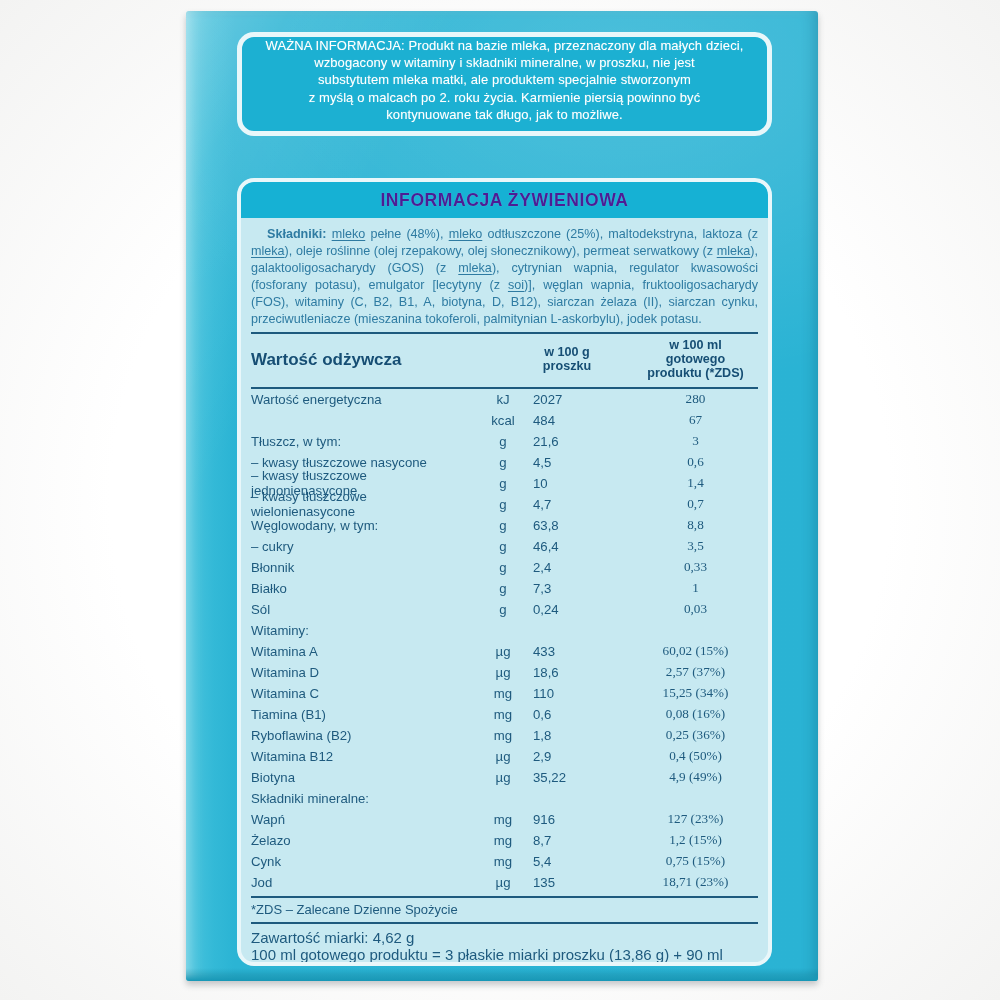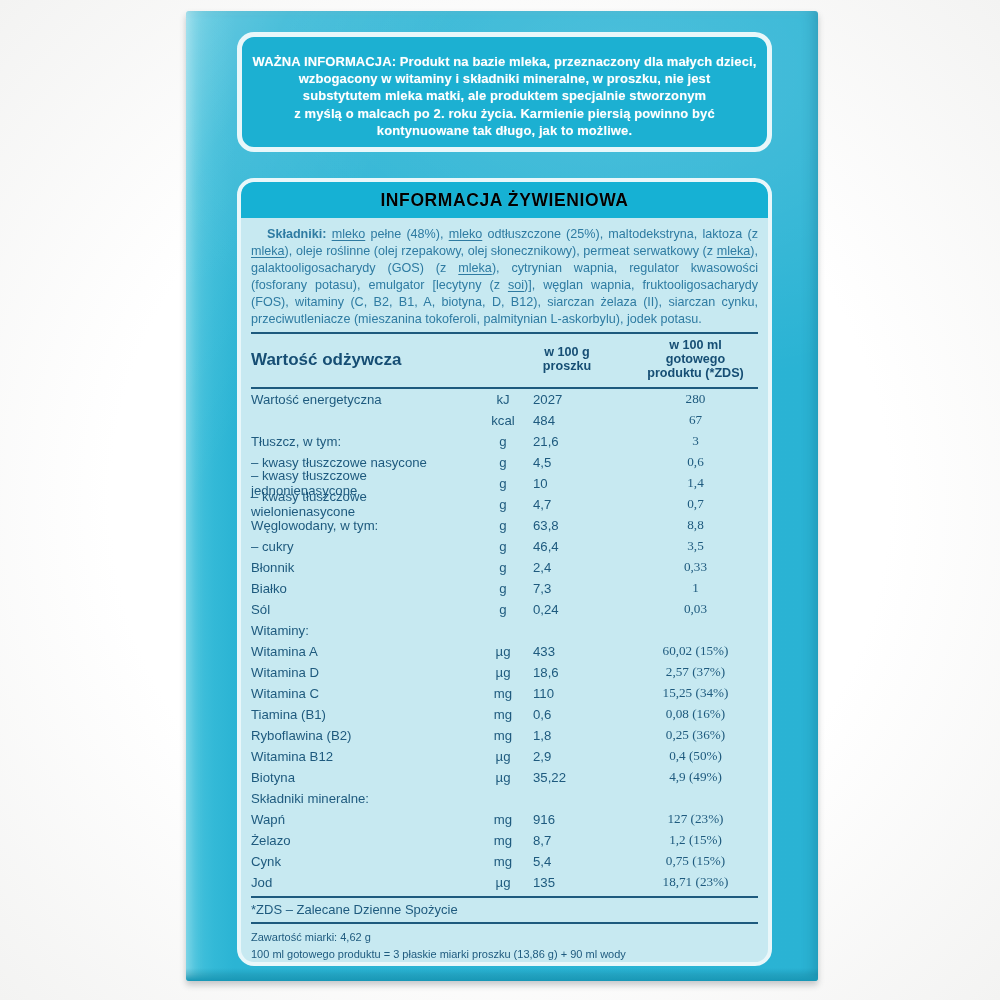--- a/index.html
+++ b/index.html
@@ -30,40 +30,40 @@
   }
 
   
   .warning-box {
     position: absolute; left: 51px; top: 21px;
     width: 525px; height: 94px;
     background: #1cb0d2;
     border: 5px solid #e8f7fa;
     border-radius: 17px;
     box-sizing: content-box;
-    color: #ffffff; font-weight: bold; font-size: 13px; line-height: 17.2px;
-    text-align: center; padding-top: 16px; letter-spacing: .1px;
+    color: #ffffff; font-weight: normal; font-size: 13px; line-height: 17.2px;
+    text-align: center; padding-top: 0; letter-spacing: .1px;
     text-shadow: 0 0 1px rgba(255,255,255,.4);
   }
 
   
   .panel {
     position: absolute; left: 51px; top: 167px;
     width: 527px; height: 780px;
     background: #c7e9f1;
     border: 4px solid #e9f7fa;
     border-radius: 17px;
     box-sizing: content-box;
     overflow: hidden;
   }
   .panel-header {
     height: 36px; line-height: 36px;
     background: #16b1d4;
     border-radius: 12px 12px 0 0;
-    color: #000000; font-weight: bold; font-size: 17.5px; letter-spacing: .6px;
+    color: #4c1d95; font-weight: bold; font-size: 17.5px; letter-spacing: .6px;
     text-align: center;
     text-shadow: 0 0 1px rgba(255,255,255,.35);
   }
   .panel-body { padding: 6px 10px 0 10px; }
 
   .ingredients {
     font-size: 12.6px; line-height: 16.9px;
     color: #2e7ba2; text-align: justify; margin: 2px 0 5px 0;
   }
   .ingredients .b { font-weight: bold; margin-left: 16px; }
@@ -78,21 +78,21 @@
 
   .nutrition-rows { }
   .nrow { display: flex; align-items: center; height: 21px; font-size: 13.2px; color: #1e5a7e; }
   .c-name { flex: 1; text-align: left; }
   .c-unit { width: 60px; text-align: center; }
   .c-g    { width: 100px; text-align: left; }
   .c-ml   { width: 125px; text-align: center; font-family: Liberation Serif, serif; }
 
   .rule-mt { margin-top: 3px; }
   .footnote { font-size: 13px; color: #1e5a7e; padding: 4px 0 5px 0; }
-  .footer { padding-top: 5px; font-size: 11px; line-height: 17.5px; color: #1e5a7e; }
+  .footer { padding-top: 5px; font-size: 15px; line-height: 17.5px; color: #1e5a7e; }
 </style>
 </head>
 <body>
 
 <div class="package">
 
   <div class="warning-box">
     <div>
         <div>WAŻNA INFORMACJA: Produkt na bazie mleka, przeznaczony dla małych dzieci,</div>
         <div>wzbogacony w witaminy i składniki mineralne, w proszku, nie jest</div>

